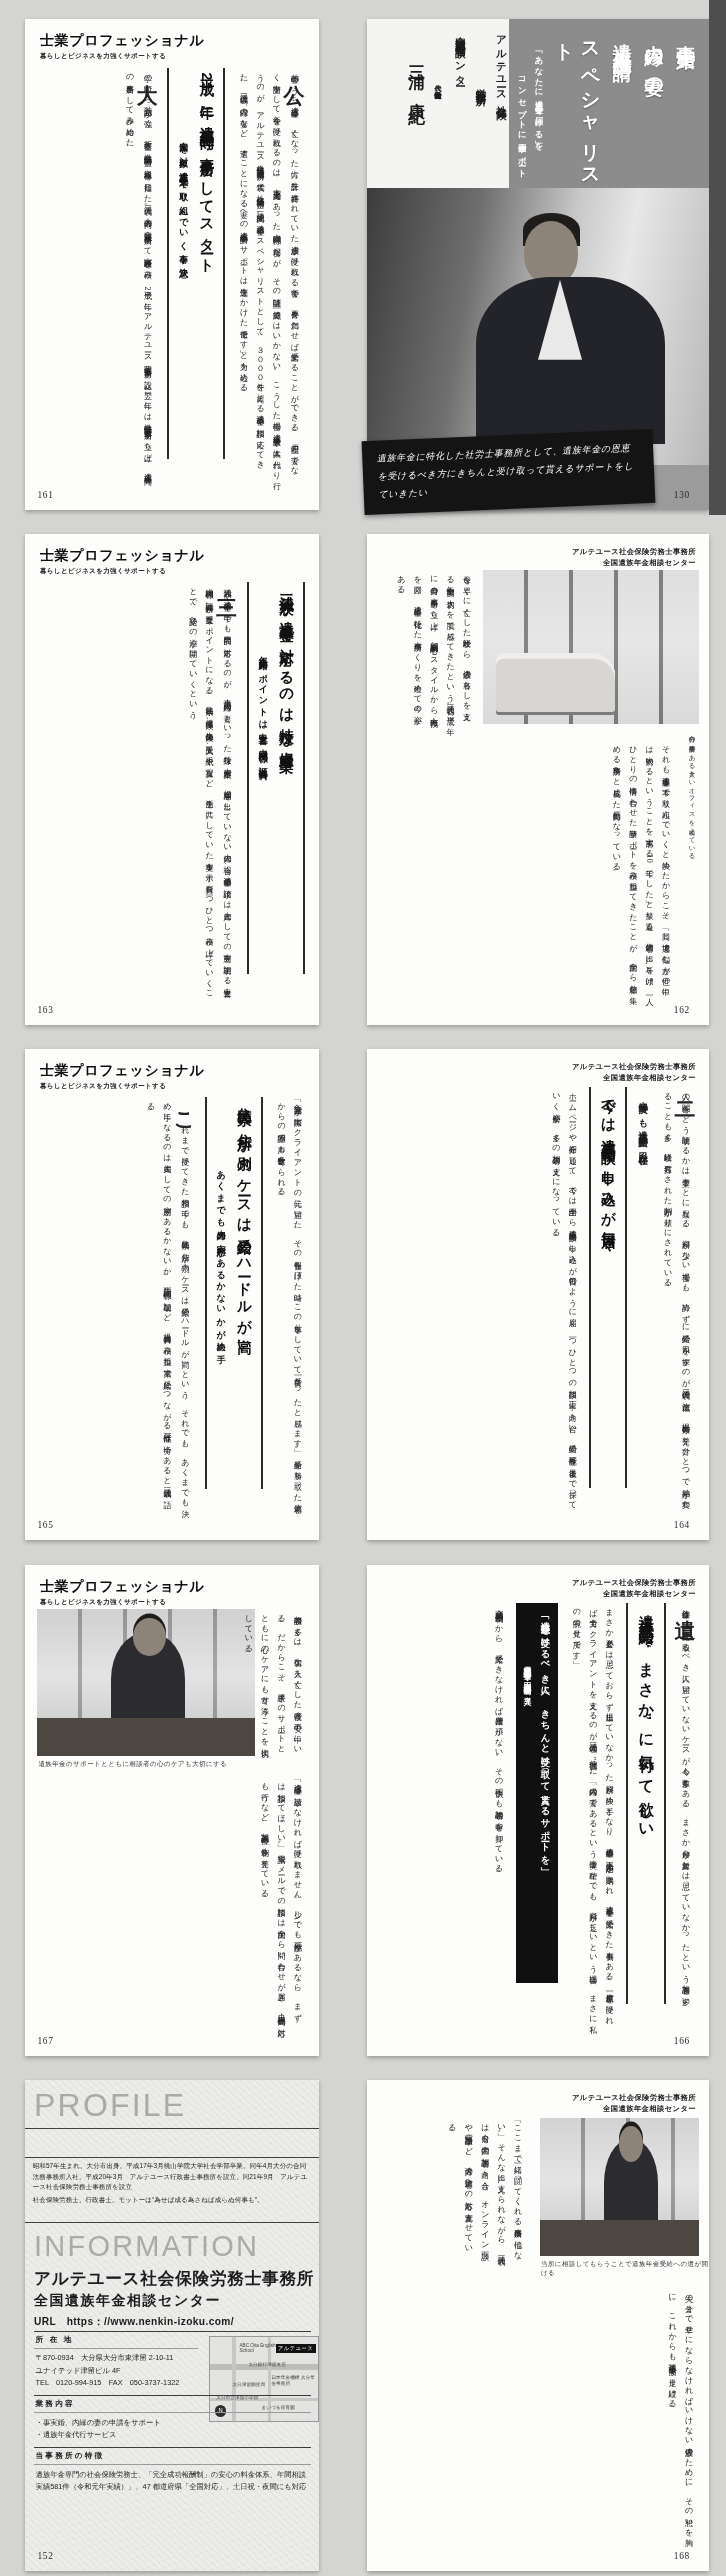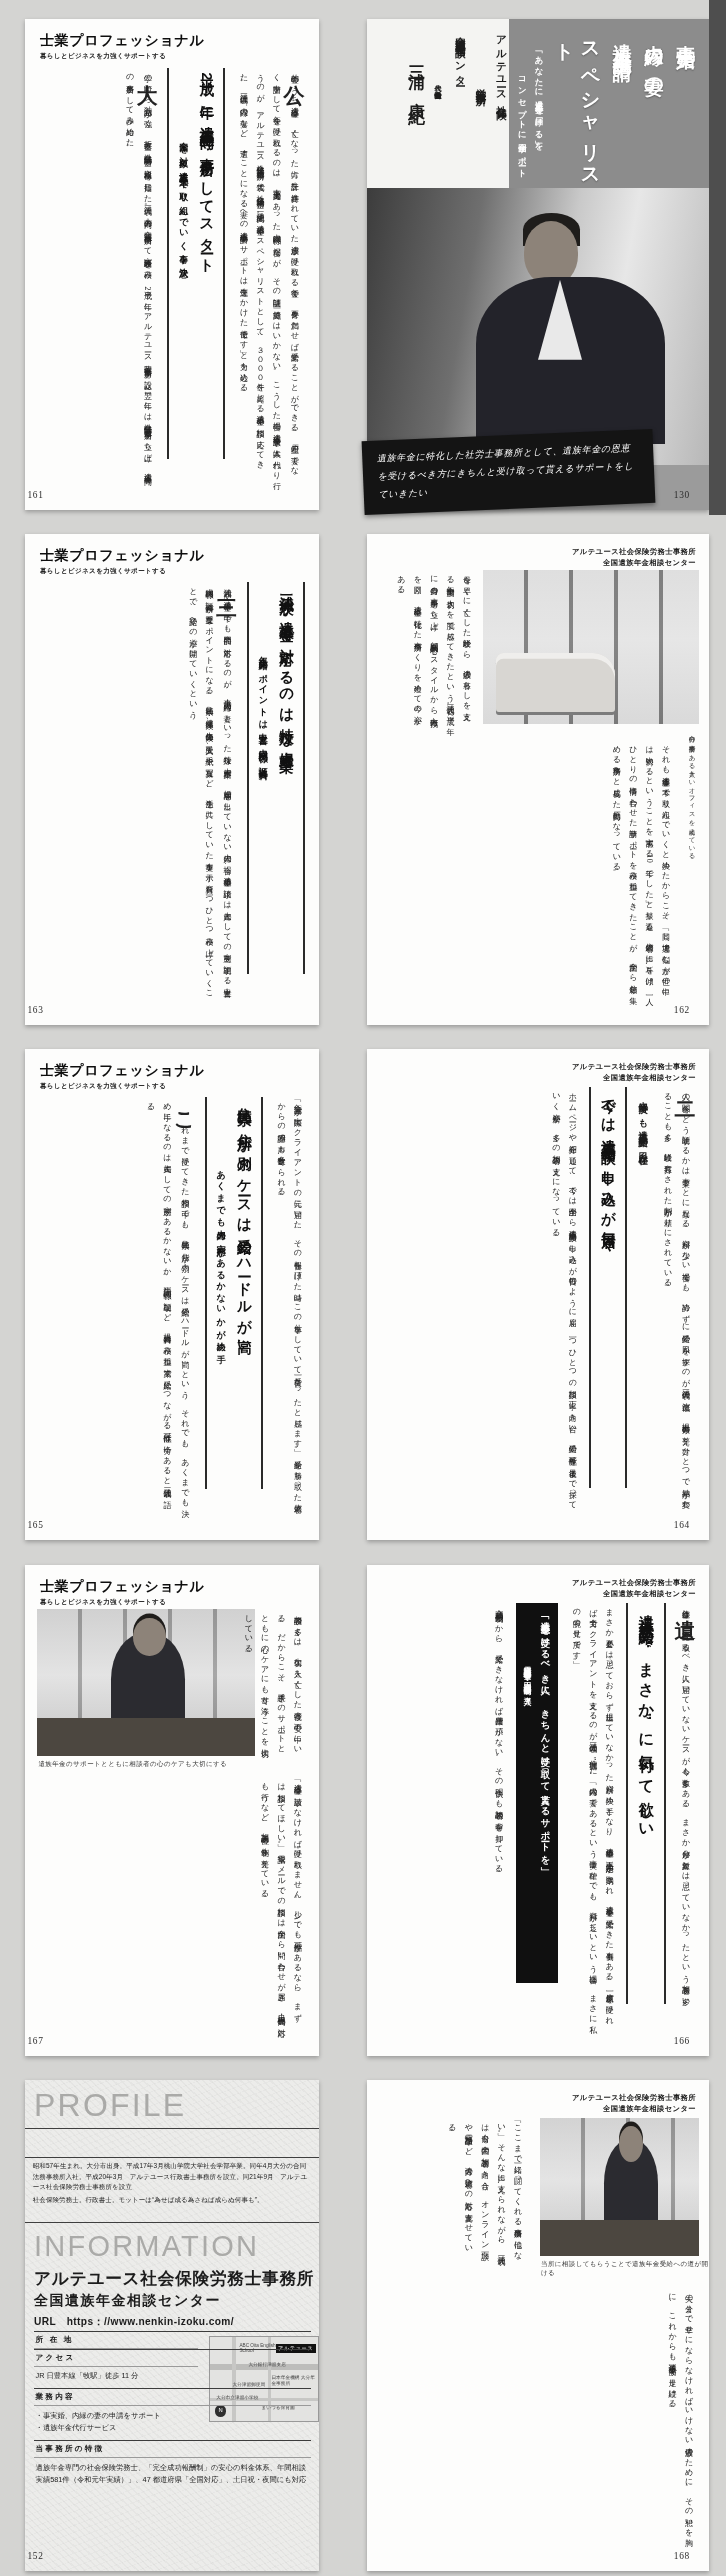--- a/index.html
+++ b/index.html
@@ -61,21 +61,21 @@
   .ph-head2 { position:absolute; left:44%; top:6%; width:15%; height:26%; background:#8d8379; border-radius:50%; box-shadow:0 -4.4px 0 #1f1d1b; }
 
   .caption-box { position:absolute; left:-4.4px; top:416px; width:291px; background:#141414; color:#fff; padding:9.4px 14.5px 11px; font-family:"Liberation Serif","DejaVu Serif",serif; font-style:italic; font-size:9px; line-height:2.0; letter-spacing:0.7px; transform:rotate(-2.4deg); box-shadow:0 2.2px 5.8px rgba(0,0,0,.4); }
   .gray-foot { position:absolute; left:0; right:0; bottom:0; height:45px; background:#9b9b9b; }
   .edge-strip { position:absolute; right:0; top:0; width:18px; height:515px; background:#4e4e4e; }
 
   .vcaption { position:absolute; writing-mode:vertical-rl; font-size:6.5px; letter-spacing:0.7px; color:#333; }
   .hcaption { position:absolute; font-size:6.5px; letter-spacing:0.4px; color:#333; }
 
   .pagenum { position:absolute; bottom:10.2px; font-family:"Liberation Serif","DejaVu Serif",serif; font-size:9.4px; color:#2b2b2b; letter-spacing:0.7px; }
-  .pn-l { left:2px; } .pn-r { right:19px; }
+  .pn-l { left:12px; } .pn-r { right:19px; }
 
   
   .paper { background-color:#ececea; background-image:repeating-linear-gradient(43deg, rgba(120,120,120,.06) 0 1.5px, transparent 1.5px 5.1px), repeating-linear-gradient(-21deg, rgba(120,120,120,.05) 0 0.7px, transparent 0.7px 6.5px); }
   .big-word { font-size:32px; letter-spacing:2.2px; color:#aaaaa8; font-weight:400; }
   .pr-rule { position:absolute; left:0; right:0; border-top:1.5px solid #3f3f3f; }
   .name-row { position:absolute; left:0; right:0; background:#fbfbfa; text-align:center; padding:5.8px 0 4.4px; }
   .pr-name { font-size:14px; font-weight:900; letter-spacing:2.9px; display:inline; }
   .pr-kana { font-size:8px; font-weight:700; display:inline; margin-left:4.4px; }
   .bio { position:absolute; left:7.3px; right:7.3px; font-size:6.5px; line-height:1.65; letter-spacing:0.1px; color:#222; }
   .info-org1 { font-size:16.7px; font-weight:900; letter-spacing:0.7px; }
@@ -283,24 +283,25 @@
         <div class="map-label" style="left:38px; top:25px;">大分銀行津留支店</div>
         <div class="map-label" style="left:61px; top:38px; width:47px;">日本年金機構 大分年金事務所</div>
         <div class="map-label" style="left:22px; top:45px;">大分津留郵便局</div>
         <div class="map-label" style="left:5.8px; top:58px;">大分市立津留小学校</div>
         <div class="map-label" style="left:51px; top:68px;">まいづる保育園</div>
         <div class="compass">N</div>
       </div>
       <div class="info-table" style="top:251px;">
         <div class="info-row narrow">
           <div class="info-label">所 在 地</div>
-        </div>
-        <div class="info-row narrow">
-          <div class="info-label">アクセス</div>
-          <div class="info-content">JR 日豊本線「牧駅」徒歩 11 分</div>
+          <div class="info-content">
+            <div>〒870-0934　大分県大分市東津留 2-10-11</div>
+            <div>ユナイテッド津留ビル 4F</div>
+            <div>TEL　0120-994-915　FAX　050-3737-1322</div>
+          </div>
         </div>
         <div class="info-row">
           <div class="info-label">業務内容</div>
           <div class="info-content">
             <div>・事実婚、内縁の妻の申請をサポート</div>
             <div>・遺族年金代行サービス</div>
           </div>
         </div>
         <div class="info-row">
           <div class="info-label">当事務所の特徴</div>

